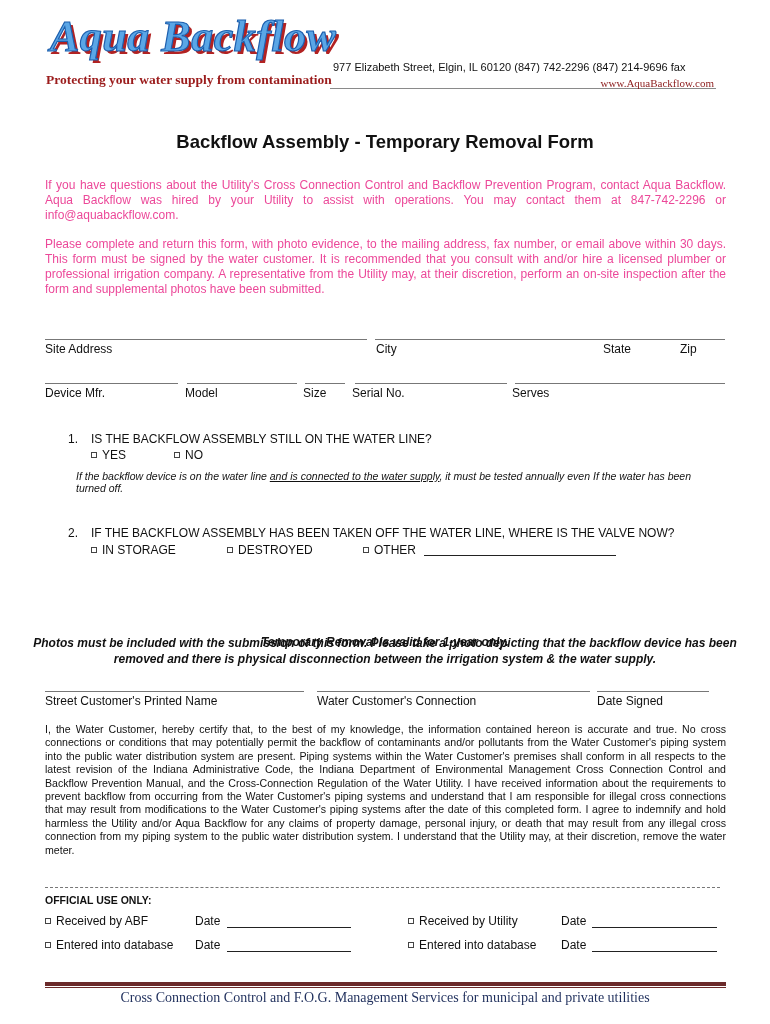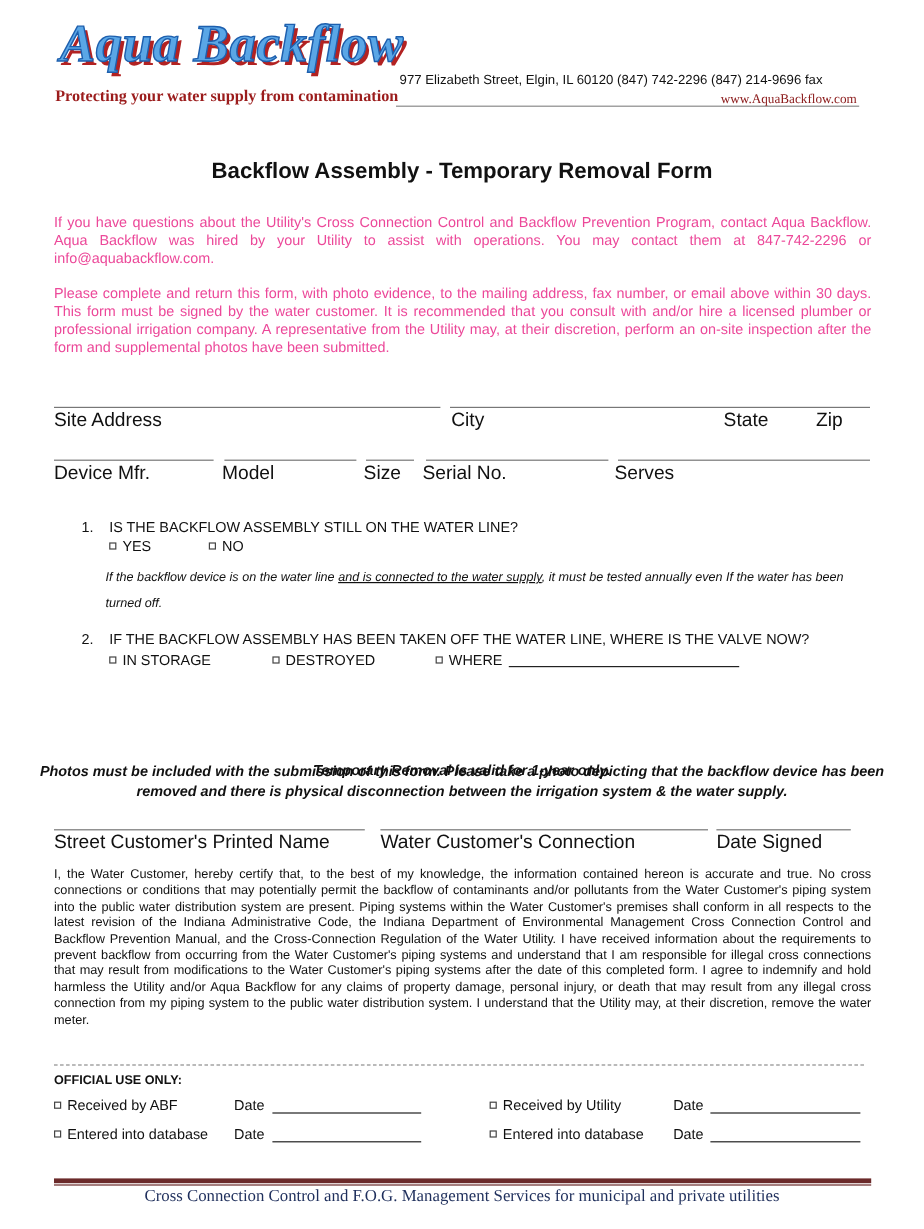--- a/index.html
+++ b/index.html
@@ -44,29 +44,29 @@
       text-align: center; font-weight: bold; font-size: 18.5px; color: #111;
     }
 
     .para {
       left: 45px; width: 681px;
       font-size: 12px; line-height: 15px; text-align: justify; color: #ec4899;
     }
 
     
     .line { height: 1px; background: #777; }
-    .flabel { font-size: 16px; color: #111; white-space: nowrap; }
+    .flabel { font-size: 12px; color: #111; white-space: nowrap; }
 
     .q { font-size: 12px; color: #111; white-space: nowrap; }
     .box {
       display: inline-block; width: 6px; height: 6px; border: 1px solid #444;
       margin-right: 5px; vertical-align: 1px;
     }
     .note {
-      left: 88px; width: 620px; font-size: 10.5px; font-style: italic; line-height: 22px; color: #111;
+      left: 76px; width: 620px; font-size: 10.5px; font-style: italic; line-height: 12px; color: #111;
     }
     .note u { text-decoration: underline; }
 
     .bold-italic-center {
       left: 30px; width: 710px; text-align: center;
       font-weight: bold; font-style: italic; font-size: 12px; line-height: 16px; color: #111;
     }
 
     .cert {
       left: 45px; width: 681px; font-size: 10.6px; line-height: 13.4px; text-align: justify; color: #111;
@@ -131,21 +131,21 @@
 
 <div class="abs q" style="left:68px; top:526px;">2.</div>
 <div class="abs q" style="left:91px; top:526px;">IF THE BACKFLOW ASSEMBLY HAS BEEN TAKEN OFF THE WATER LINE, WHERE IS THE VALVE NOW?</div>
 <div class="abs q" style="left:91px; top:543px;">
   <span class="box"></span><span>IN STORAGE</span>
 </div>
 <div class="abs q" style="left:227px; top:543px;">
   <span class="box"></span><span>DESTROYED</span>
 </div>
 <div class="abs q" style="left:363px; top:543px;">
-  <span class="box"></span><span>WHERE</span>
+  <span class="box"></span><span>OTHER</span>
 </div>
 <div class="abs line" style="left:424px; top:555px; width:192px; background:#222;"></div>
 
 <div class="abs bold-italic-center" style="top:600px;margin-top:35px;">Photos must be included with the submission of this form. Please take a photo depicting that the backflow device has been removed and there is physical disconnection between the irrigation system &amp; the water supply.</div>
 <div class="abs bold-italic-center" style="top:634px;">Temporary Removal is valid for 1-year only.</div>
 
 <div class="abs line" style="left:45px; top:691px; width:259px;"></div>
 <div class="abs line" style="left:317px; top:691px; width:273px;"></div>
 <div class="abs line" style="left:597px; top:691px; width:112px;"></div>
 <div class="abs flabel" style="left:45px; top:694px;">Street Customer's Printed Name</div>

